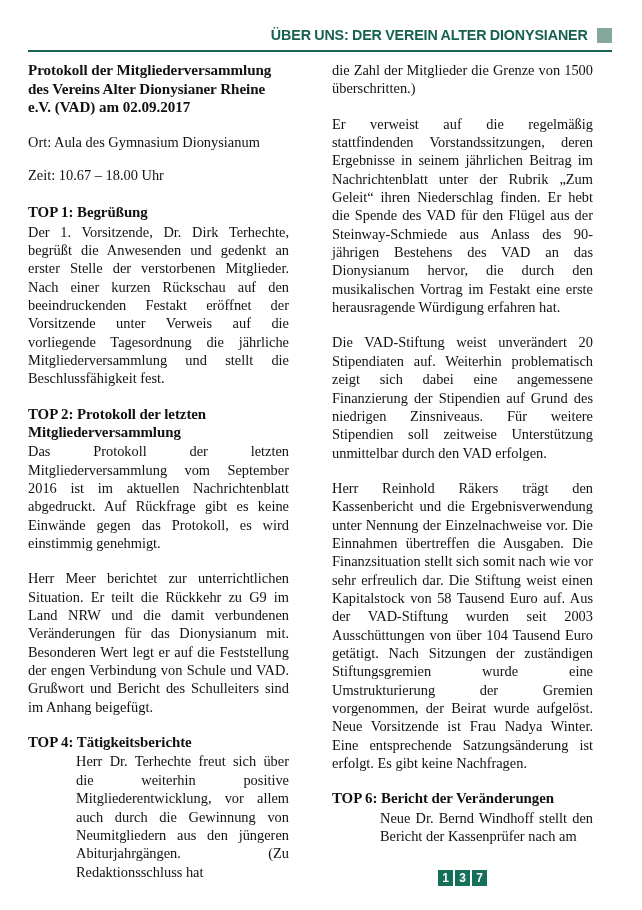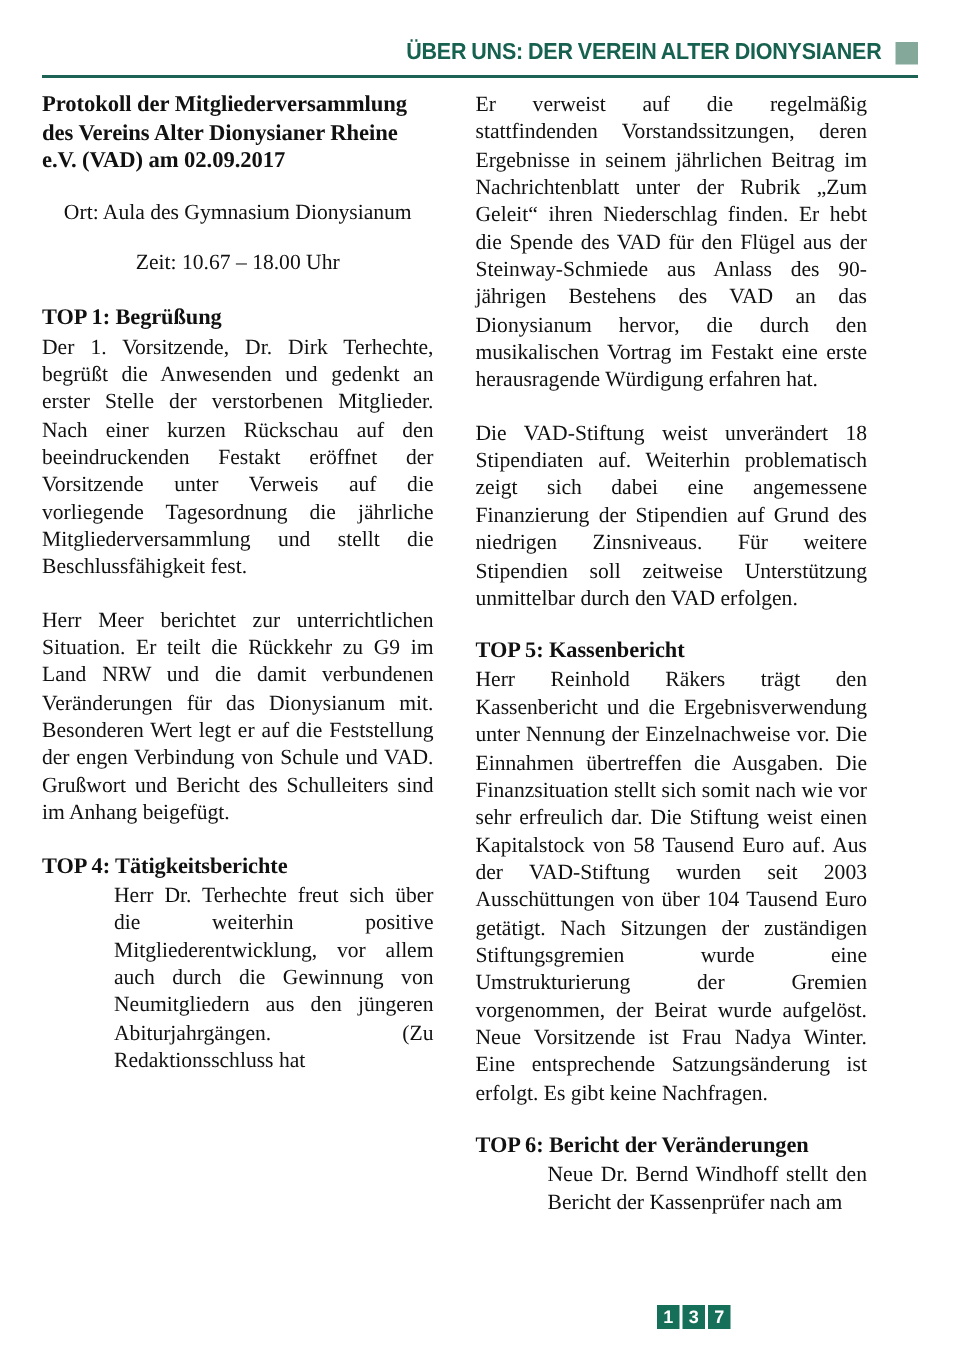--- a/index.html
+++ b/index.html
@@ -65,21 +65,21 @@
   }
 
   
   .columns {
     position: absolute;
     left: 28px;
     top: 61px;
     width: 584px;
     height: 800px;
     display: flex;
-    gap: 28px;
+    gap: 43px;
   }
   .col {
     width: 261px;
     flex: 0 0 261px;
   }
 
   p, h2, h1 {
     margin: 0;
   }
 
@@ -89,21 +89,20 @@
     line-height: 18.6px;
     text-align: left;
     letter-spacing: -0.05px;
     margin-bottom: 16px;
   }
 
   .meta {
     font-size: 14.4px;
     line-height: 18.3px;
     margin-bottom: 15px;
-    text-align: center;
   }
   .meta.last { margin-bottom: 19px; }
 
   .top-heading {
     font-size: 14.9px;
     font-weight: bold;
     line-height: 18.3px;
     letter-spacing: -0.05px;
     margin-bottom: 1px;
   }
@@ -155,36 +154,38 @@
     <div class="col">
 
       <h1 class="doc-title">Protokoll der Mitgliederversammlung des Vereins Alter Dionysianer Rheine e.V. (VAD) am 02.09.2017</h1>
 
       <p class="meta">Ort: Aula des Gymnasium Dionysianum</p>
       <p class="meta last">Zeit: 10.67 – 18.00 Uhr</p>
 
       <h2 class="top-heading">TOP 1: Begrüßung</h2>
       <p class="body-text">Der 1. Vorsitzende, Dr. Dirk Terhechte, begrüßt die Anwesenden und gedenkt an erster Stelle der verstorbenen Mitglieder. Nach einer kurzen Rückschau auf den beeindruckenden Festakt eröffnet der Vorsitzende unter Verweis auf die vorliegende Tagesordnung die jährliche Mitgliederversammlung und stellt die Beschlussfähigkeit fest.</p>
 
+      <h2 class="top-heading">TOP 2: Protokoll der letzten Mitgliederversammlung</h2>
+      <p class="body-text">Das Protokoll der letzten Mitgliederversammlung vom September 2016 ist im aktuellen Nachrichtenblatt abgedruckt. Auf Rückfrage gibt es keine Einwände gegen das Protokoll, es wird einstimmig genehmigt.</p>
 
       <p class="body-text">Herr Meer berichtet zur unterrichtlichen Situation. Er teilt die Rückkehr zu G9 im Land NRW und die damit verbundenen Veränderungen für das Dionysianum mit. Besonderen Wert legt er auf die Feststellung der engen Verbindung von Schule und VAD. Grußwort und Bericht des Schulleiters sind im Anhang beigefügt.</p>
 
       <h2 class="top-heading">TOP 4: Tätigkeitsberichte</h2>
       <p class="body-text tight">Herr Dr. Terhechte freut sich über die weiterhin positive Mitgliederentwicklung, vor allem auch durch die Gewinnung von Neumitgliedern aus den jüngeren Abiturjahrgängen. (Zu Redaktionsschluss hat</p>
 
     </div>
 
     <div class="col">
 
+      <p class="body-text">die Zahl der Mitglieder die Grenze von 1500 überschritten.)</p>
 
       <p class="body-text">Er verweist auf die regelmäßig stattfindenden Vorstandssitzungen, deren Ergebnisse in seinem jährlichen Beitrag im Nachrichtenblatt unter der Rubrik „Zum Geleit“ ihren Niederschlag finden. Er hebt die Spende des VAD für den Flügel aus der Steinway-Schmiede  aus Anlass des 90-jährigen Bestehens des VAD an das Dionysianum hervor, die durch den musikalischen Vortrag im Festakt eine erste herausragende Würdigung erfahren hat.</p>
 
-      <p class="body-text">Die  VAD-Stiftung weist unverändert 18 Stipendiaten auf. Weiterhin problematisch zeigt sich dabei eine angemessene Finanzierung der Stipendien auf Grund des niedrigen Zinsniveaus. Für weitere Stipendien soll zeitweise Unterstützung unmittelbar durch den VAD erfolgen.</p>
+      <p class="body-text">Die  VAD-Stiftung weist unverändert 20 Stipendiaten auf. Weiterhin problematisch zeigt sich dabei eine angemessene Finanzierung der Stipendien auf Grund des niedrigen Zinsniveaus. Für weitere Stipendien soll zeitweise Unterstützung unmittelbar durch den VAD erfolgen.</p>
 
-      <h2 class="top-heading">TOP 5: Kassenbericht</h2>
       <p class="body-text">Herr Reinhold Räkers trägt den Kassenbericht und die Ergebnisverwendung unter Nennung der Einzelnachweise vor. Die Einnahmen übertreffen die Ausgaben. Die Finanzsituation stellt sich somit nach wie  vor sehr erfreulich dar. Die Stiftung weist einen Kapitalstock von 58 Tausend Euro auf. Aus der VAD-Stiftung wurden seit 2003 Ausschüttungen von über 104 Tausend Euro getätigt. Nach Sitzungen der zuständigen Stiftungsgremien wurde eine Umstrukturierung der Gremien vorgenommen, der Beirat wurde aufgelöst. Neue Vorsitzende ist Frau Nadya Winter. Eine entsprechende Satzungsänderung ist erfolgt. Es gibt keine Nachfragen.</p>
 
       <h2 class="top-heading">TOP 6:  Bericht der Veränderungen</h2>
       <p class="body-text tight">Neue Dr. Bernd Windhoff stellt den Bericht der Kassenprüfer nach am</p>
 
     </div>
   </div>
 
   <div class="folio">
     <span class="folio-digit">1</span>

